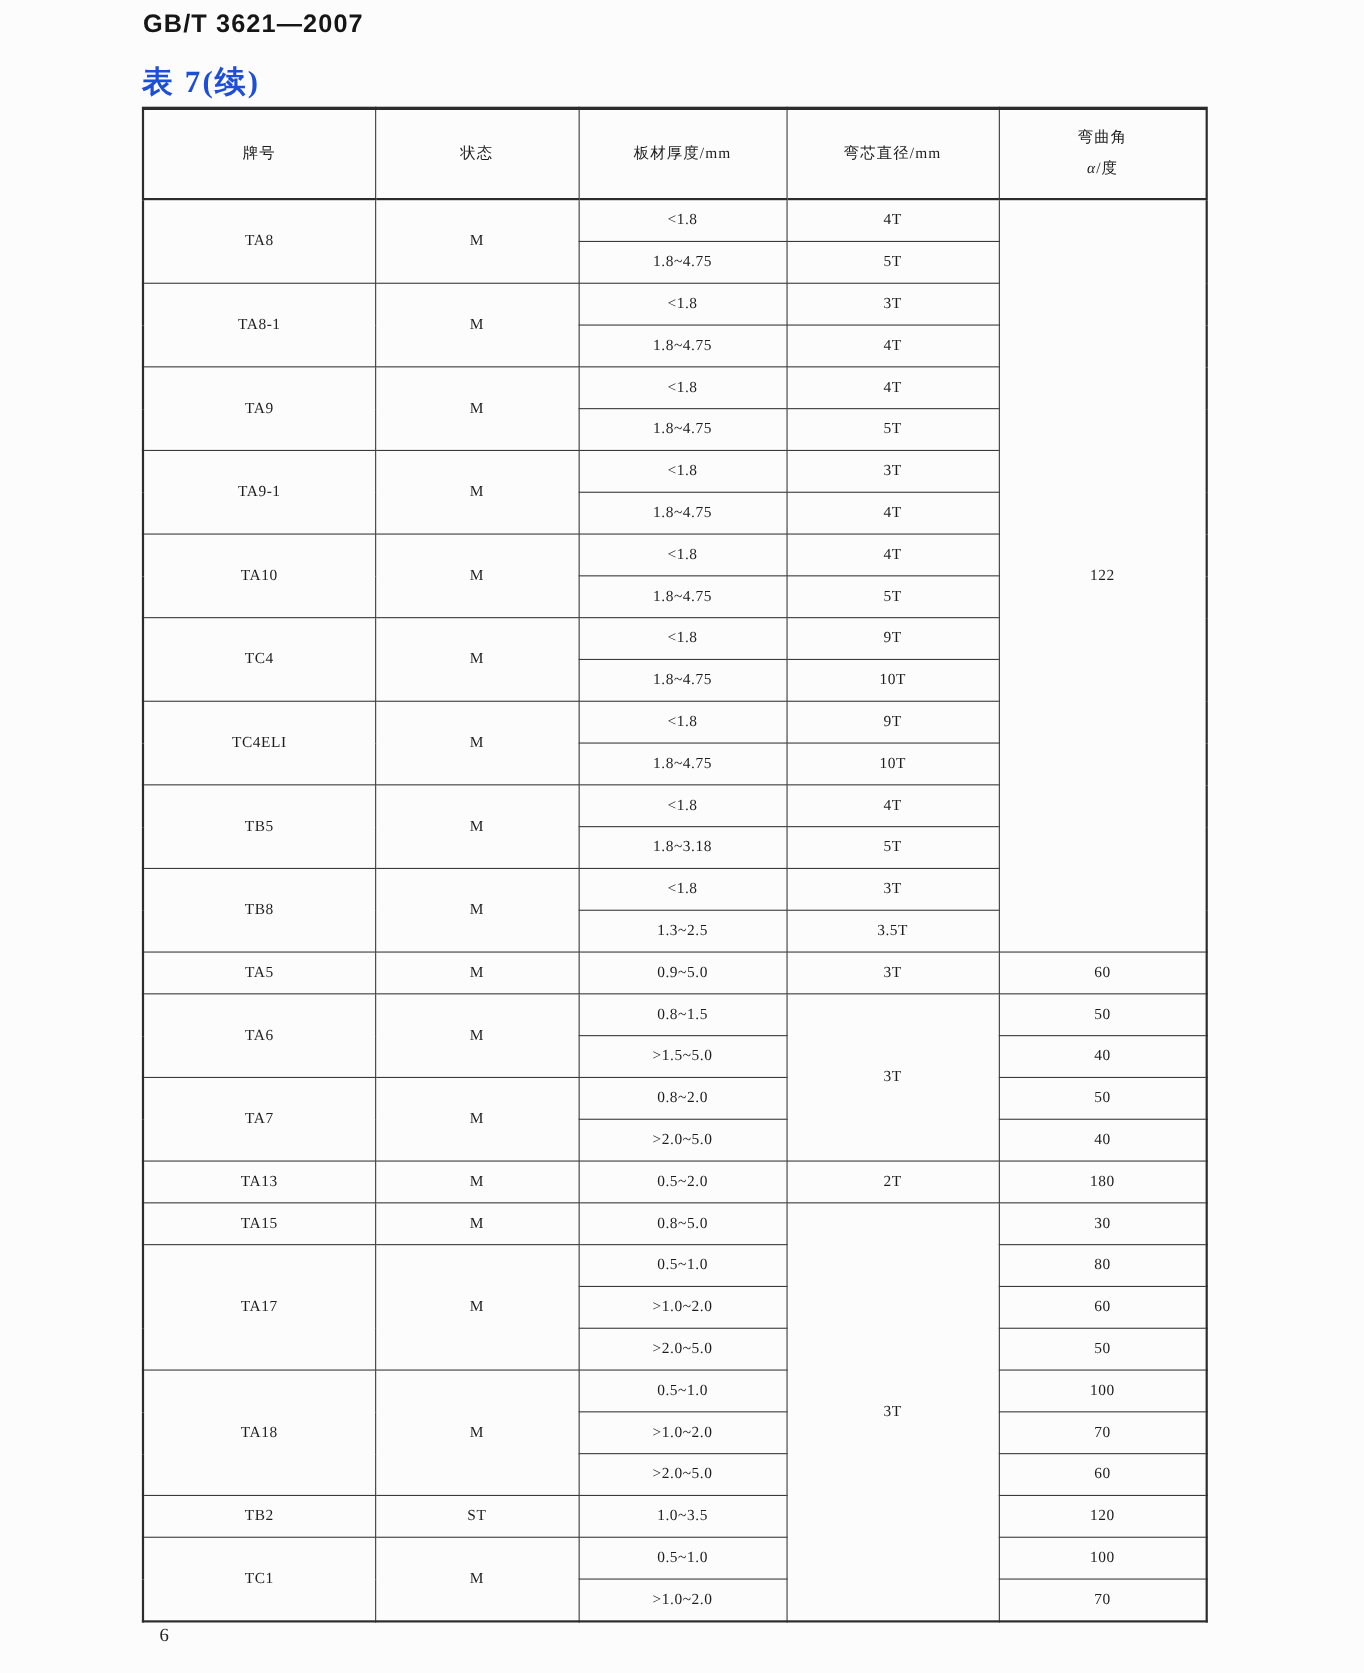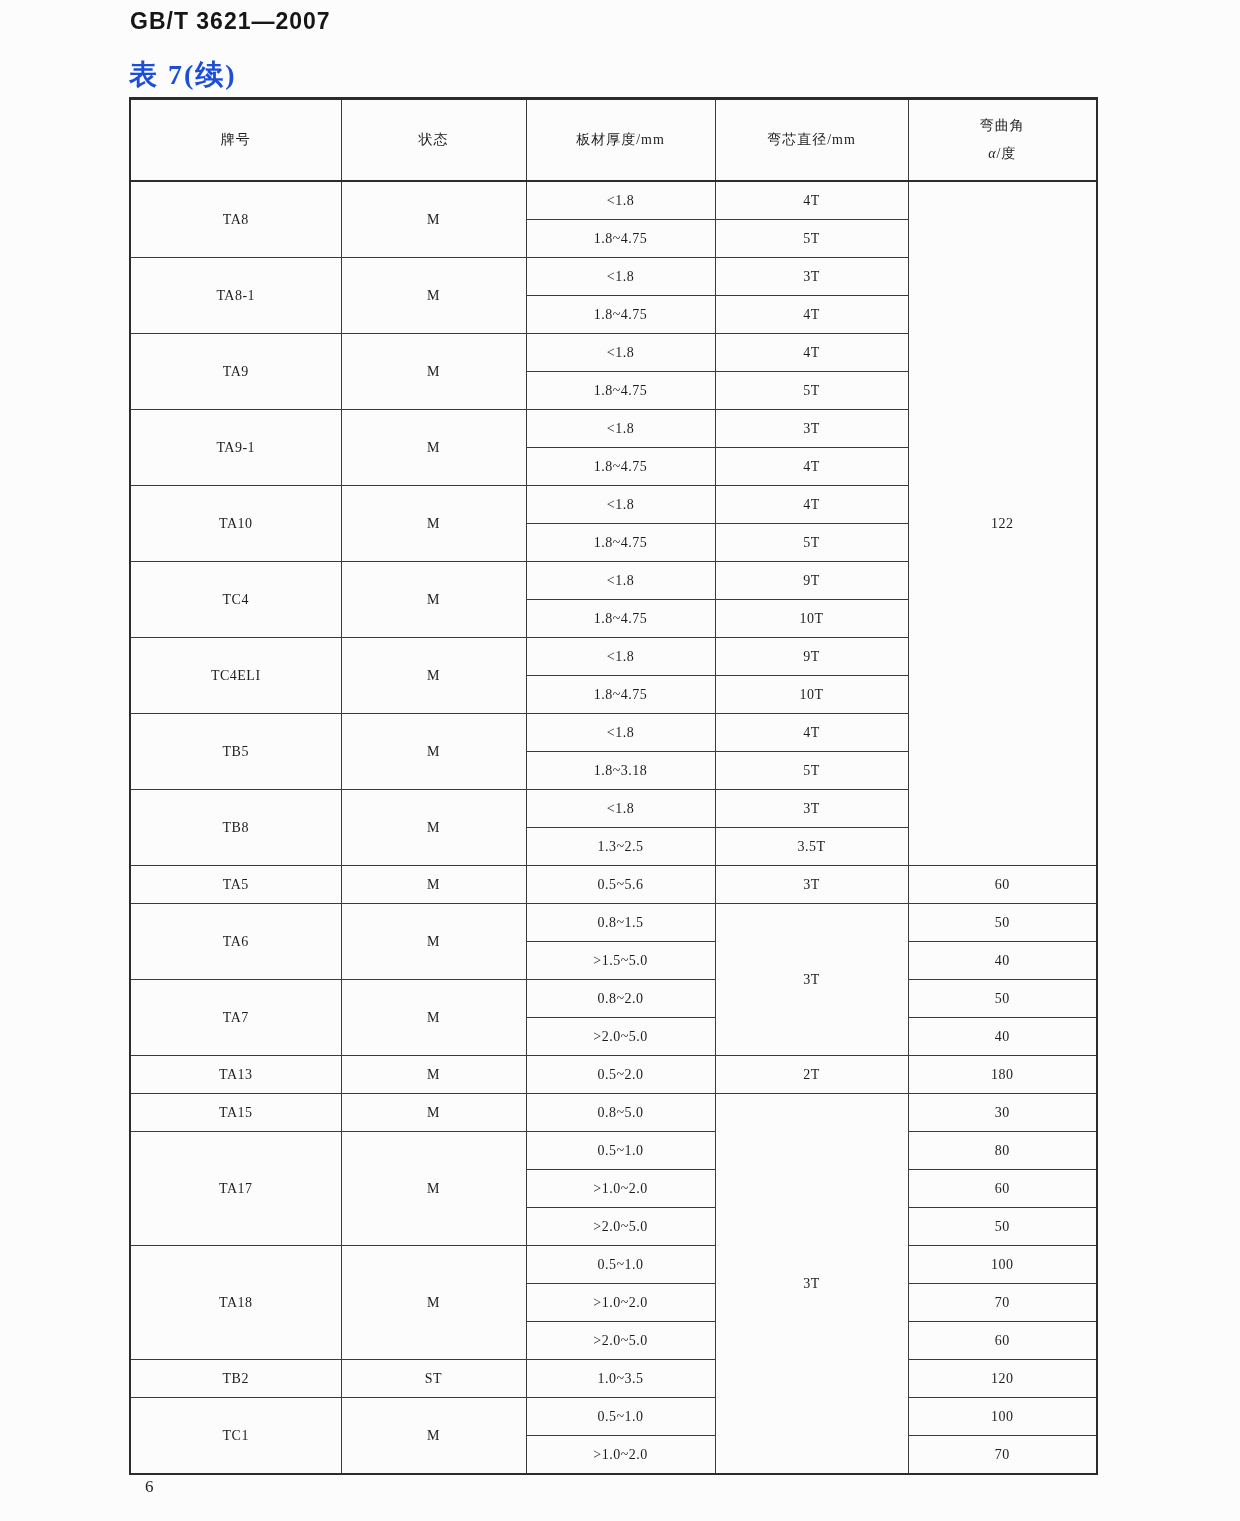--- a/index.html
+++ b/index.html
@@ -199,21 +199,21 @@
           <td>&lt;1.8</td>
           <td>3T</td>
         </tr>
         <tr>
           <td>1.3~2.5</td>
           <td>3.5T</td>
         </tr>
         <tr>
           <td>TA5</td>
           <td>M</td>
-          <td>0.5~5.6</td>
+          <td>0.9~5.0</td>
           <td>3T</td>
           <td>60</td>
         </tr>
         <tr>
           <td rowspan="2">TA6</td>
           <td rowspan="2">M</td>
           <td>0.8~1.5</td>
           <td rowspan="4">3T</td>
           <td>50</td>
         </tr>

